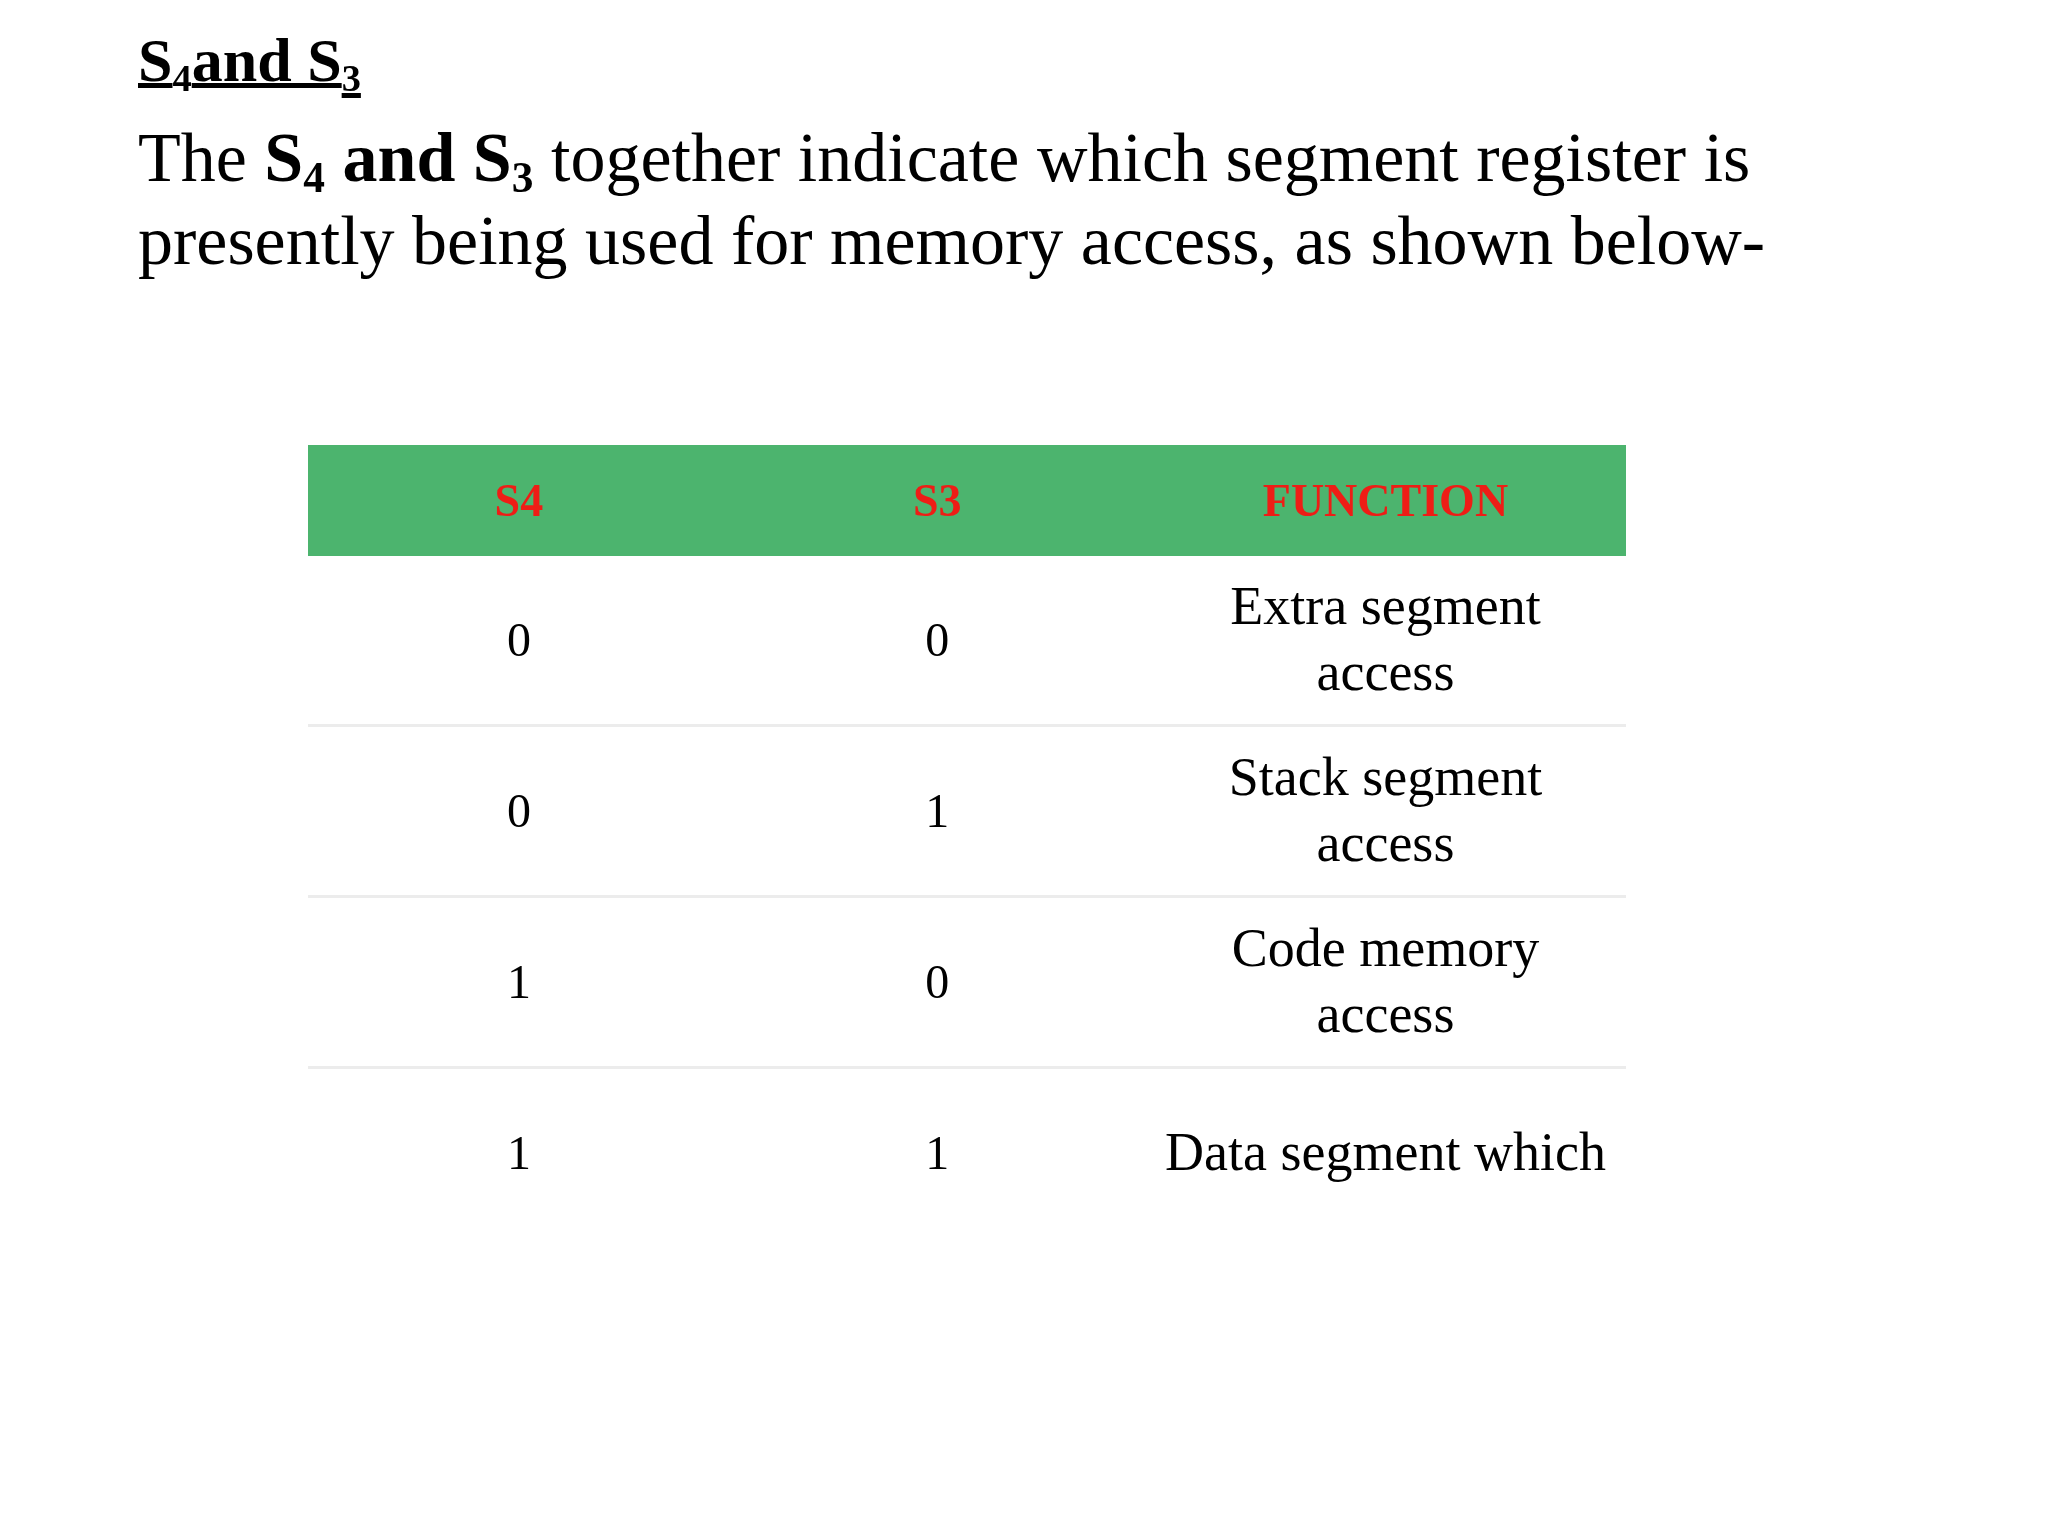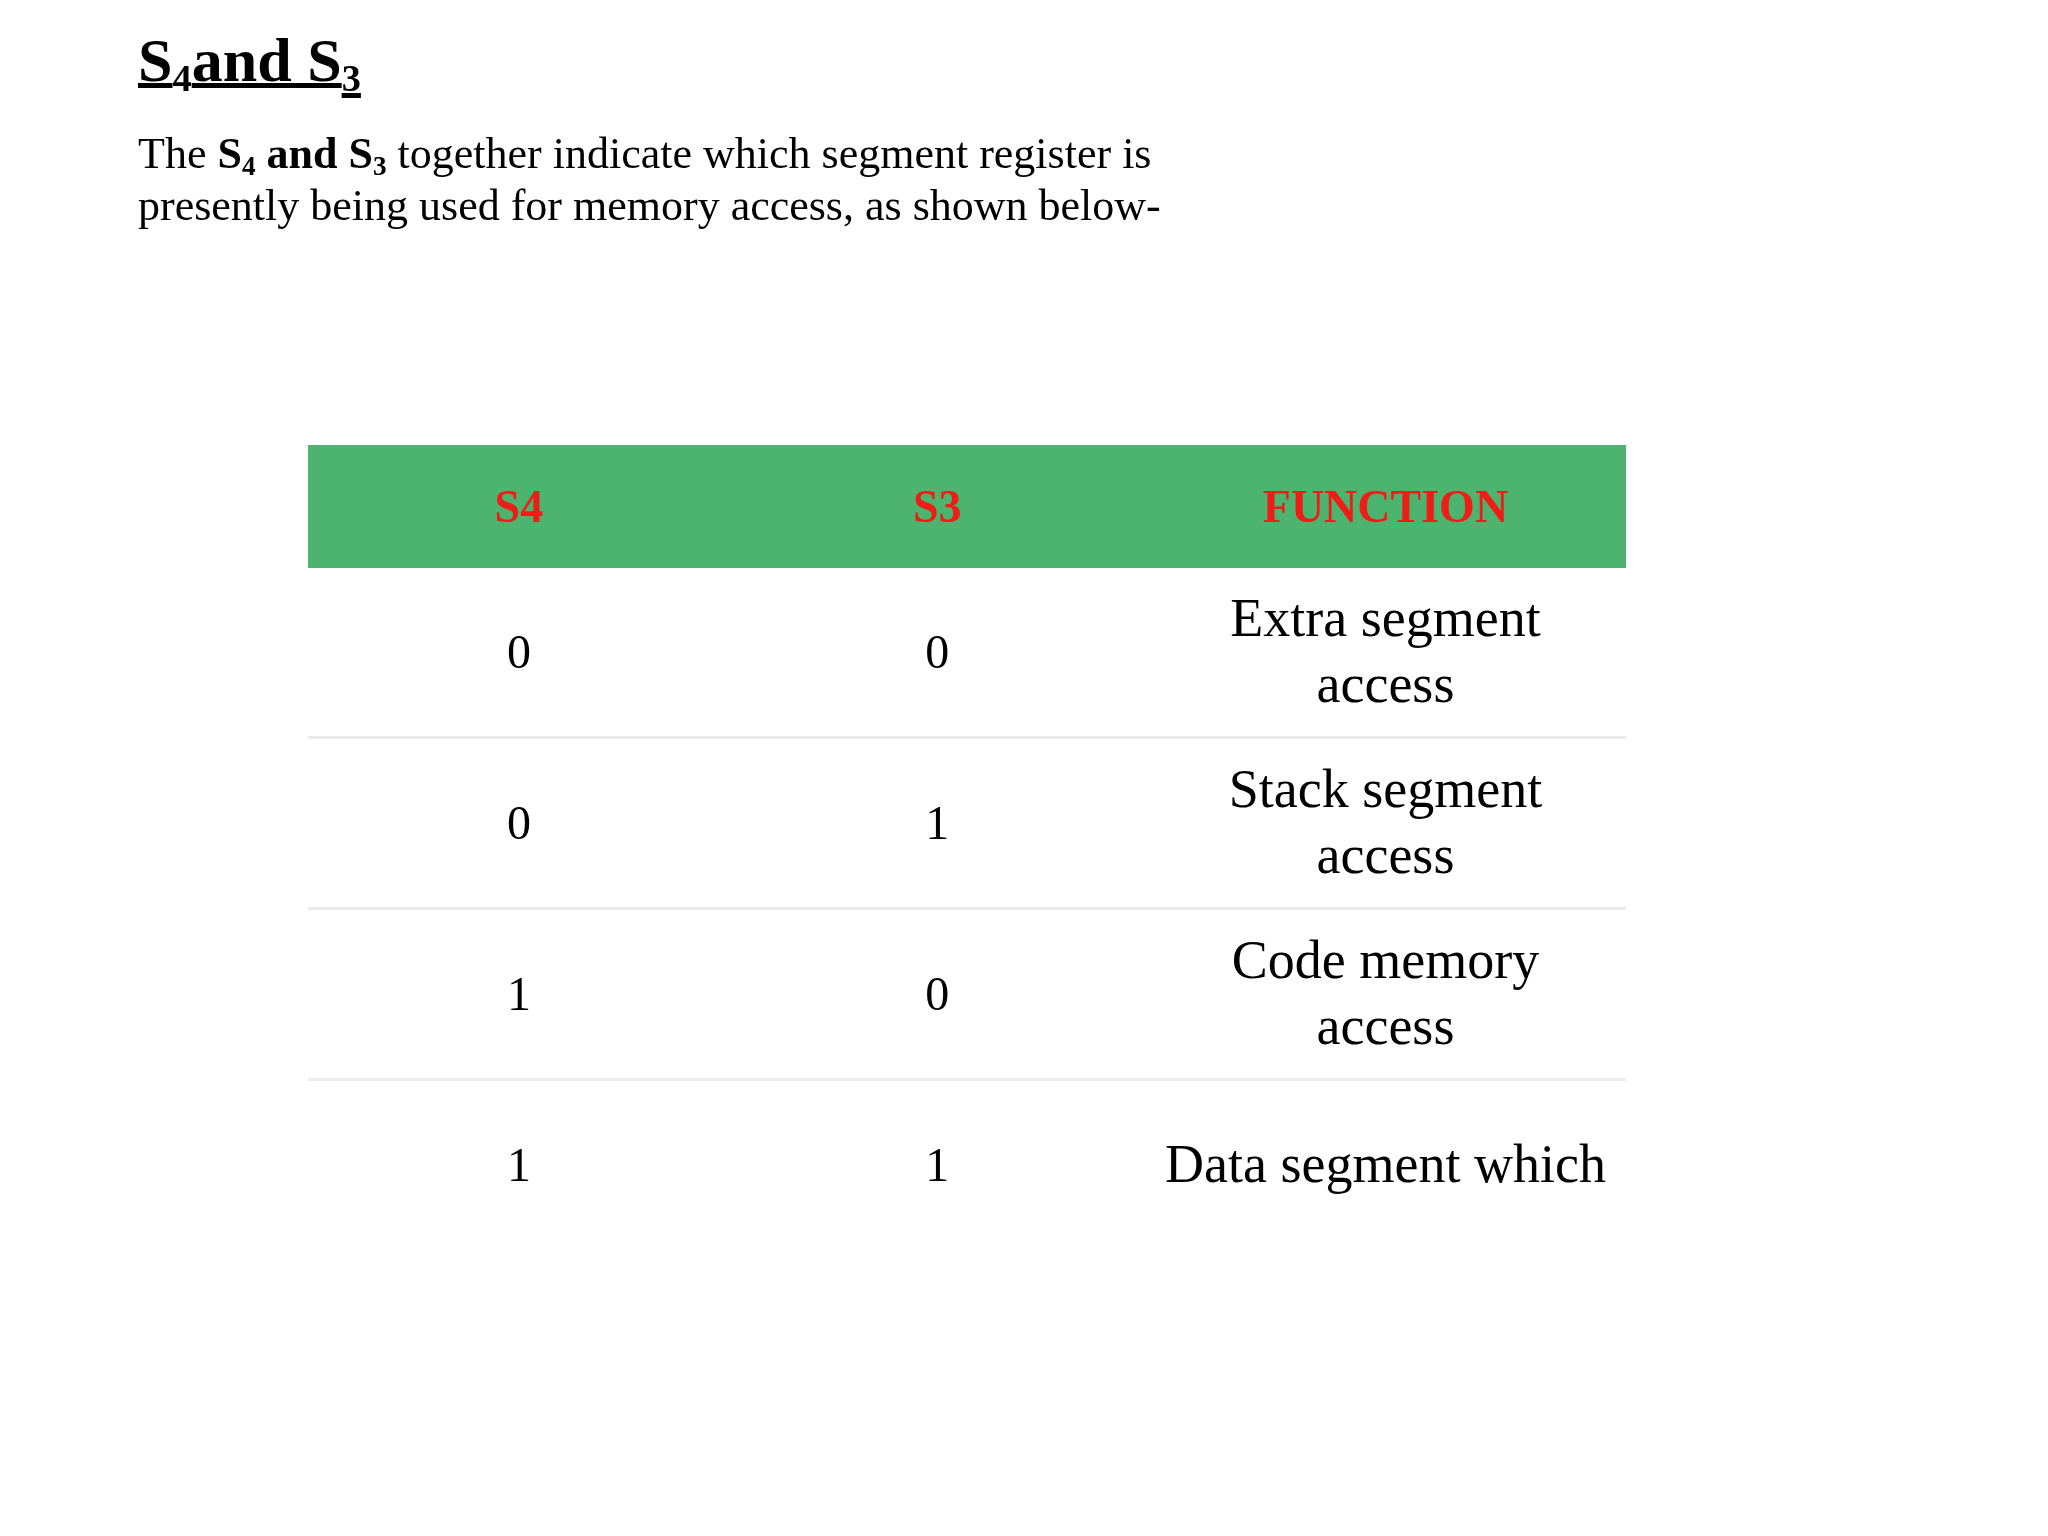--- a/index.html
+++ b/index.html
@@ -43,23 +43,23 @@
     vertical-align: baseline;
     position: relative;
     top: 0.25em;
     line-height: 0;
   }
 
   
   .para {
     position: absolute;
     left: 138px;
-    top: 128px;
+    top: 117px;
     width: 1862px;
-    font-size: 44px;
+    font-size: 70px;
     line-height: 1.18;
     text-align: justify;
     text-justify: inter-word;
   }
   .para .b {
     font-weight: bold;
   }
   .para sub {
     font-size: 0.62em;
     vertical-align: baseline;
@@ -87,22 +87,22 @@
   table.data col.c1 { width: 32.0%; }
   table.data col.c2 { width: 31.5%; }
   table.data col.c3 { width: 36.5%; }
 
   table.data thead th {
     background: #4cb46e;
     color: #ee1d16;
     font-size: 46px;
     font-weight: bold;
     text-align: center;
-    height: 123px;
-    padding: 0;
+    height: 87px;
+    padding: 12px;
     vertical-align: middle;
     border: none;
   }
 
   table.data tbody td {
     font-size: 54px;
     font-weight: normal;
     text-align: center;
     vertical-align: middle;
     height: 168px;

